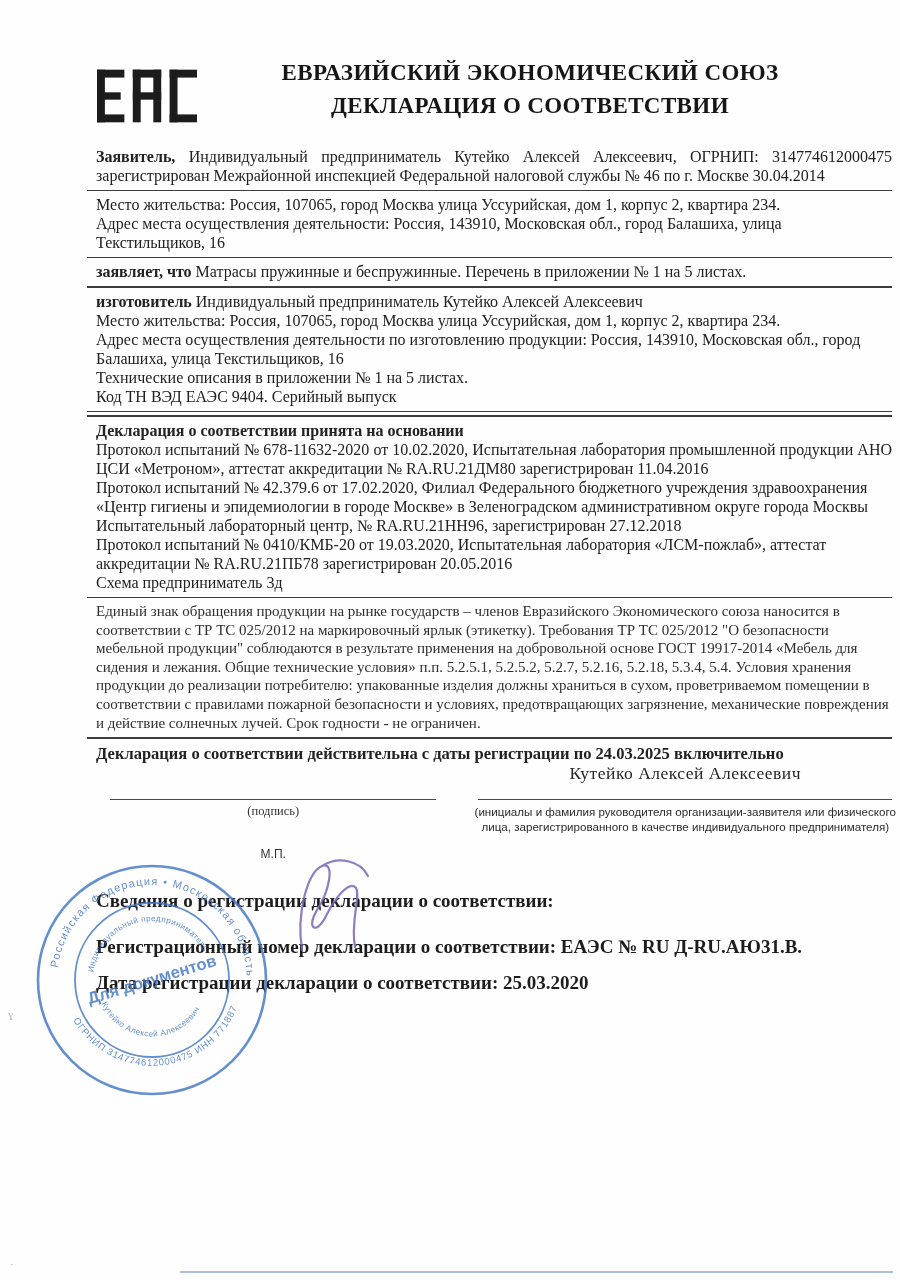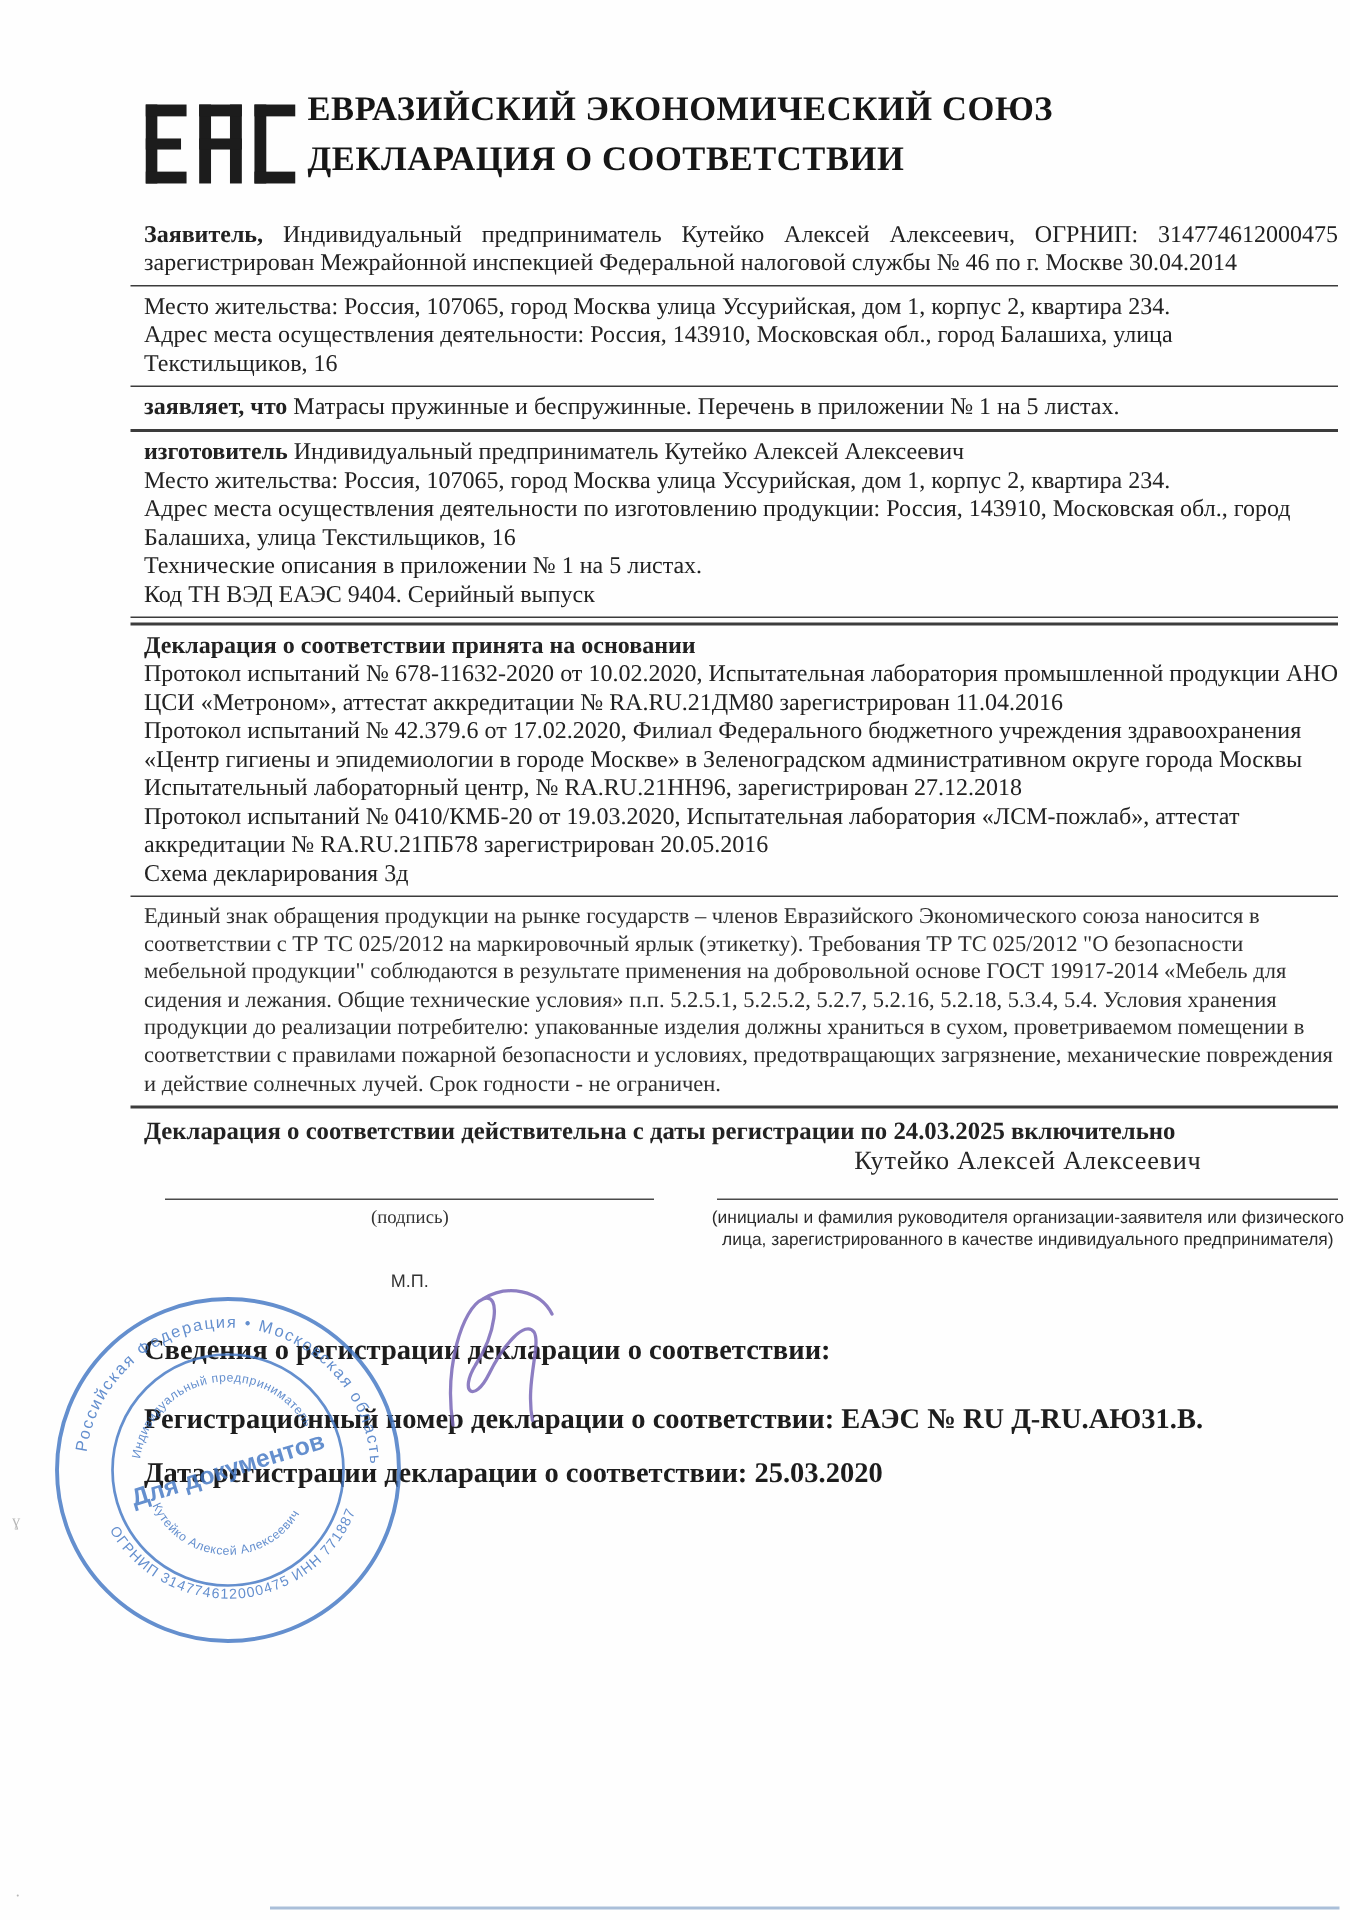--- a/index.html
+++ b/index.html
@@ -7,21 +7,21 @@
   .page {
     position:relative; width:900px; height:1280px; margin:0 auto;
     background:#fefefe; overflow:hidden;
     font-family:"Liberation Serif","DejaVu Serif",serif;
     color:#1f1f1f;
   }
   
   .eac-logo { position:absolute; left:97px; top:48px; width:100px; height:96px; }
   .doc-title {
     position:absolute; left:205px; top:56px; width:650px;
-    font-weight:bold; font-size:23px; line-height:33px;
+    text-align:center; font-weight:bold; font-size:23px; line-height:33px;
     letter-spacing:0.4px; color:#161616;
   }
   
   .content {
     position:absolute; left:96px; top:146px; width:796px;
     font-size:16px; line-height:19px; color:#222;
   }
   .content p { margin:0; }
   .jst { text-align:justify; }
   .lead { font-weight:bold; }
@@ -109,21 +109,21 @@
     </div>
     <div class="rule"></div>
 
     <div class="rule thick"></div>
 
     <div class="sec">
       <p class="lead">Декларация о соответствии принята на основании</p>
       <p class="jst">Протокол испытаний № 678-11632-2020 от 10.02.2020, Испытательная лаборатория промышленной продукции АНО ЦСИ «Метроном», аттестат аккредитации № RA.RU.21ДМ80 зарегистрирован 11.04.2016</p>
       <p>Протокол испытаний № 42.379.6 от 17.02.2020, Филиал Федерального бюджетного учреждения здравоохранения «Центр гигиены и эпидемиологии в городе Москве» в Зеленоградском административном округе города Москвы Испытательный лабораторный центр, № RA.RU.21НН96, зарегистрирован 27.12.2018</p>
       <p>Протокол испытаний № 0410/КМБ-20 от 19.03.2020, Испытательная лаборатория «ЛСМ-пожлаб», аттестат аккредитации № RA.RU.21ПБ78 зарегистрирован 20.05.2016</p>
-      <p>Схема декларирования 3д</p>
+      <p>Схема предприниматель 3д</p>
     </div>
     <div class="rule"></div>
 
     <div class="sec">
       <p class="addl">Единый знак обращения продукции на рынке государств – членов Евразийского Экономического союза наносится в соответствии с  ТР ТС 025/2012 на маркировочный ярлык (этикетку). Требования ТР ТС 025/2012 "О безопасности мебельной продукции" соблюдаются в результате применения на добровольной основе ГОСТ 19917-2014 «Мебель для сидения и лежания. Общие технические условия» п.п. 5.2.5.1, 5.2.5.2, 5.2.7, 5.2.16, 5.2.18, 5.3.4, 5.4. Условия хранения продукции до реализации потребителю: упакованные изделия должны храниться в сухом, проветриваемом помещении в соответствии с правилами пожарной безопасности и условиях, предотвращающих загрязнение, механические повреждения и действие солнечных лучей.  Срок годности - не ограничен.</p>
     </div>
     <div class="rule thick"></div>
 
     <p class="validity">Декларация о соответствии  действительна с даты регистрации по 24.03.2025 включительно</p>
 

